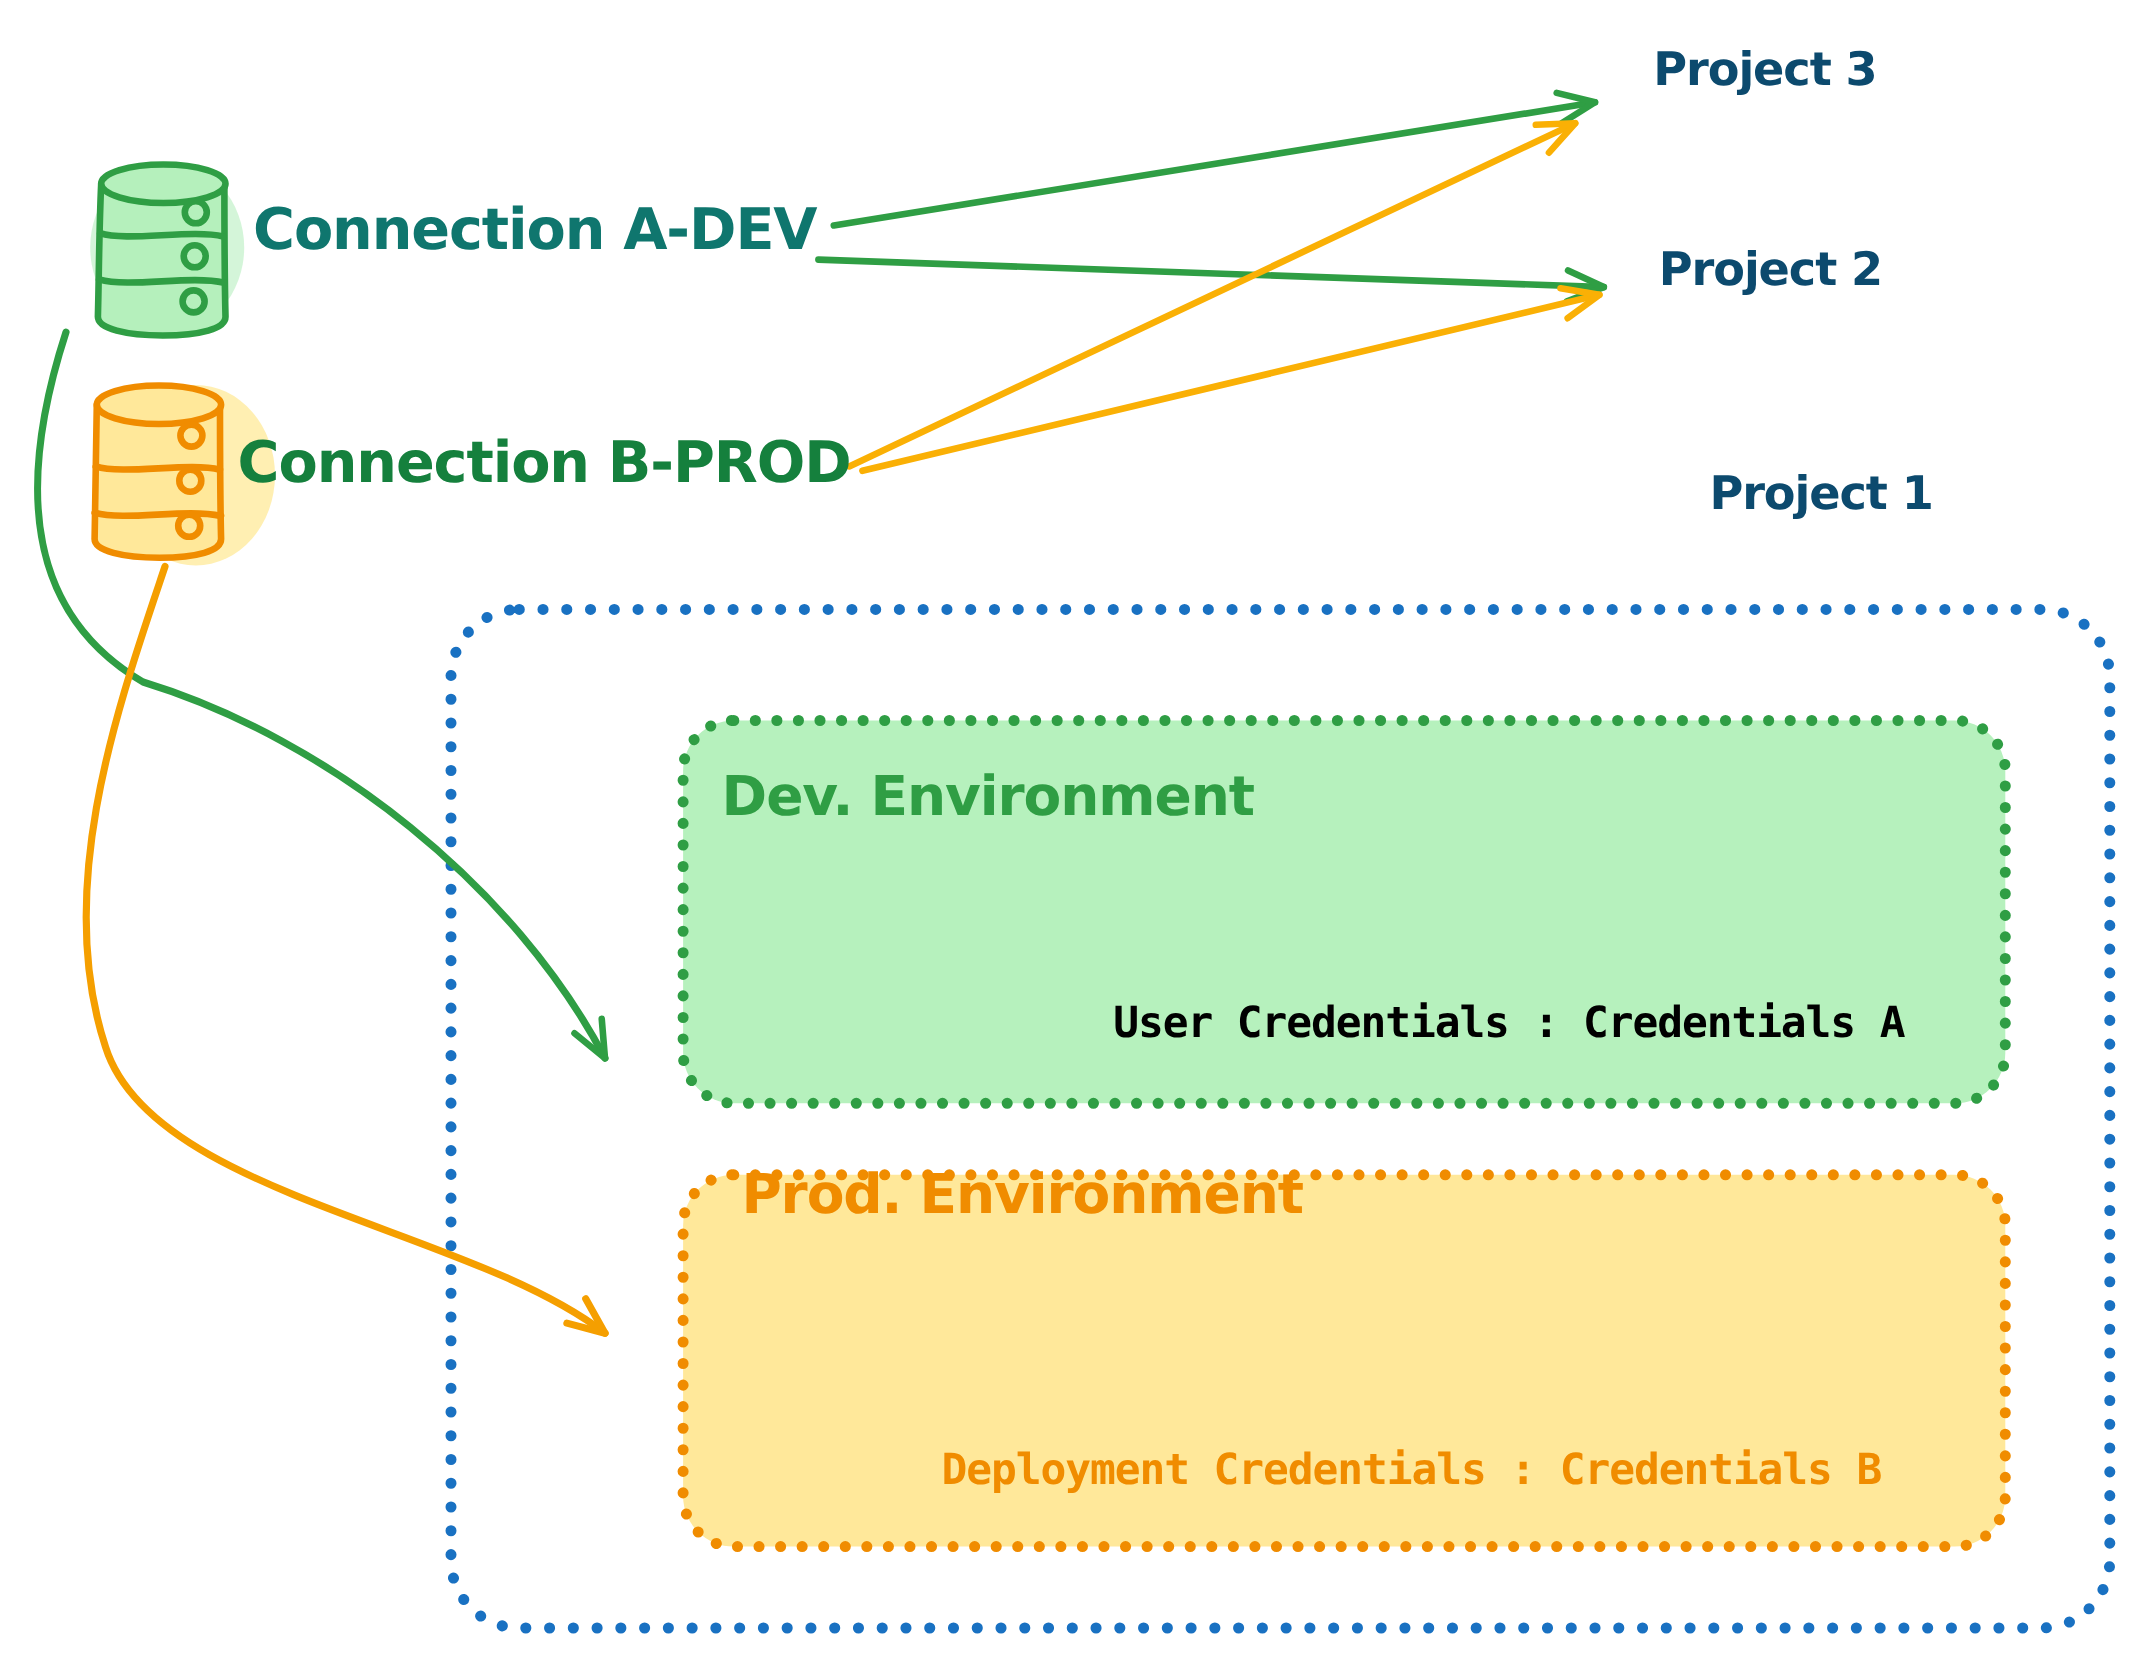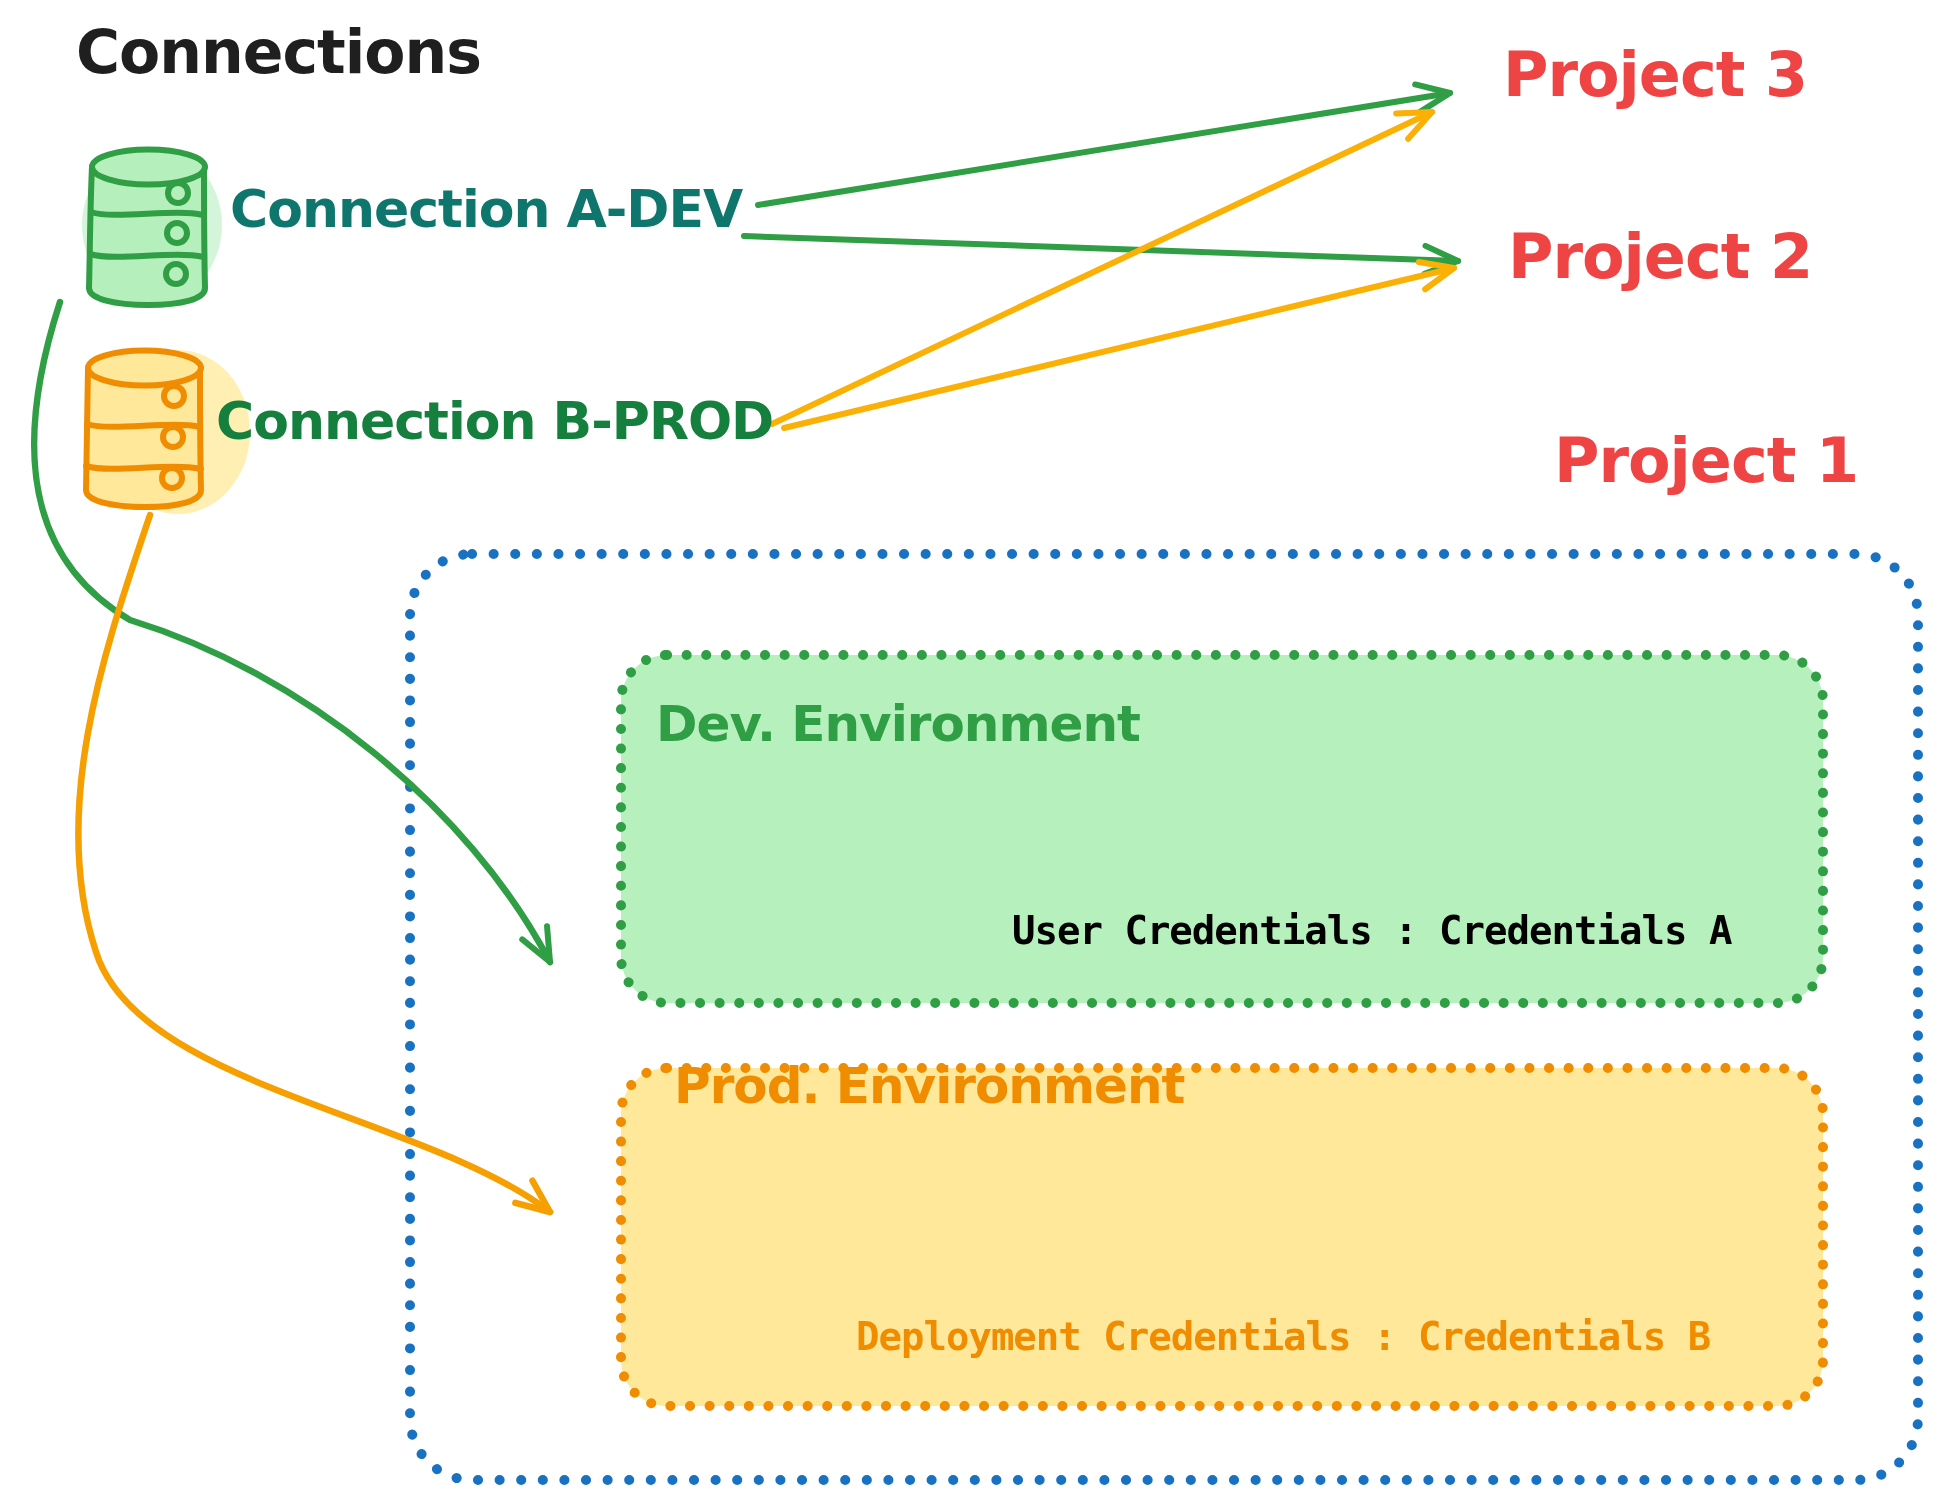--- a/index.html
+++ b/index.html
@@ -10,21 +10,21 @@
     overflow:hidden;
     font-family:"DejaVu Sans", sans-serif;
   }
   .layer-svg{position:absolute;left:0;top:0;}
   .txt{position:absolute;white-space:nowrap;line-height:1.2;}
   .hand{font-family:"DejaVu Sans", sans-serif;font-weight:700;letter-spacing:-1px;}
   .mono{font-family:"DejaVu Sans Mono", monospace;font-weight:700;letter-spacing:-1px;}
   .title{left:76px;top:16px;font-size:60px;color:#1f1f1f;}
   .conn-a{left:230px;top:178px;font-size:52px;color:#0f766e;}
   .conn-b{left:216px;top:390px;font-size:52px;color:#15803d;}
-  .proj{color:#ef4444;font-size:62px;}
+  .proj{color:#0c4a6e;font-size:42px;}
   .proj-3{left:1503px;top:38px;}
   .proj-2{left:1508px;top:220px;}
   .proj-1{left:1518px;top:424px;margin-left:36px;}
   .env-title{font-size:50px;}
   .env-dev{left:656px;top:694px;color:#2f9e44;}
   .env-prod{left:674px;top:1056px;color:#f08c00;}
   .cred{font-size:39px;}
   .cred-a{left:1012px;top:908px;color:#000000;}
   .cred-b{left:856px;top:1314px;color:#f08c00;}
 </style>
@@ -78,21 +78,20 @@
 
     <path d="M 758 205 L 1450 93" fill="none" stroke="#2f9e44" stroke-width="6" stroke-linecap="round" marker-end="url(#ah-green)"></path>
     <path d="M 744 236 L 1458 261" fill="none" stroke="#2f9e44" stroke-width="6" stroke-linecap="round" marker-end="url(#ah-green)"></path>
     <path d="M 772 424 L 1432 112" fill="none" stroke="#fab005" stroke-width="6" stroke-linecap="round" marker-end="url(#ah-yellow)"></path>
     <path d="M 784 428 L 1454 268" fill="none" stroke="#fab005" stroke-width="6" stroke-linecap="round" marker-end="url(#ah-yellow)"></path>
 
     <path d="M 60 302 C 12 450, 28 560, 130 620 C 300 672, 468 806, 550 962" fill="none" stroke="#2f9e44" stroke-width="6.5" stroke-linecap="round" marker-end="url(#ah-green)"></path>
     <path d="M 150 515 C 108 640, 48 806, 96 952 C 138 1086, 426 1116, 550 1212" fill="none" stroke="#f59f00" stroke-width="6.5" stroke-linecap="round" marker-end="url(#ah-orange)"></path>
   </svg>
 
-  <div class="txt hand title">Connections</div>
 
   <div class="txt hand conn-a">Connection A-DEV</div>
 
   <div class="txt hand conn-b">Connection B-PROD</div>
 
   <div class="txt hand proj proj-3">Project 3</div>
 
   <div class="txt hand proj proj-2">Project 2</div>
 
   <div class="txt hand proj proj-1">Project 1</div>

